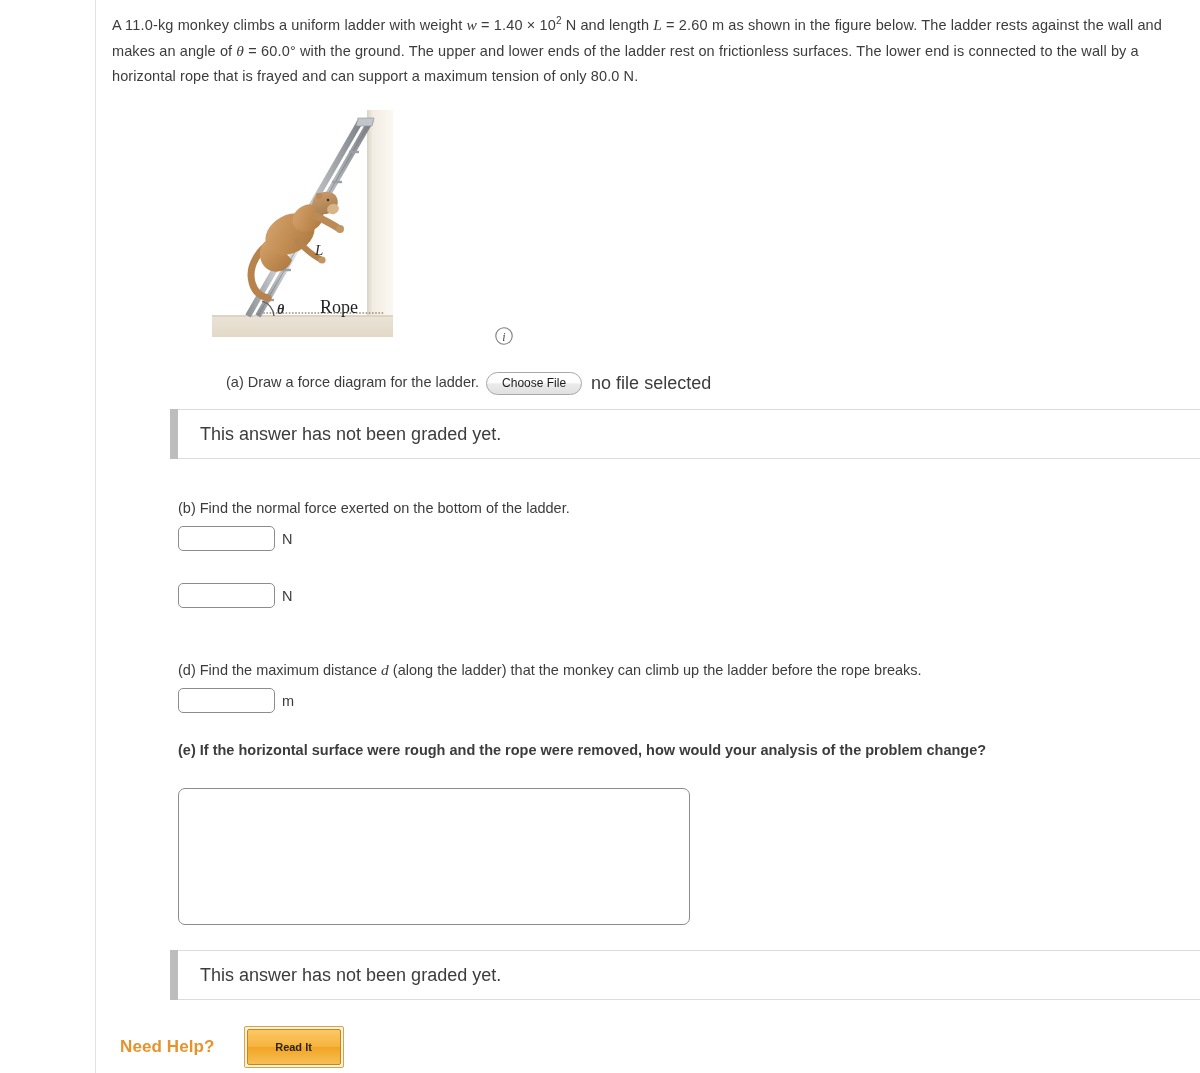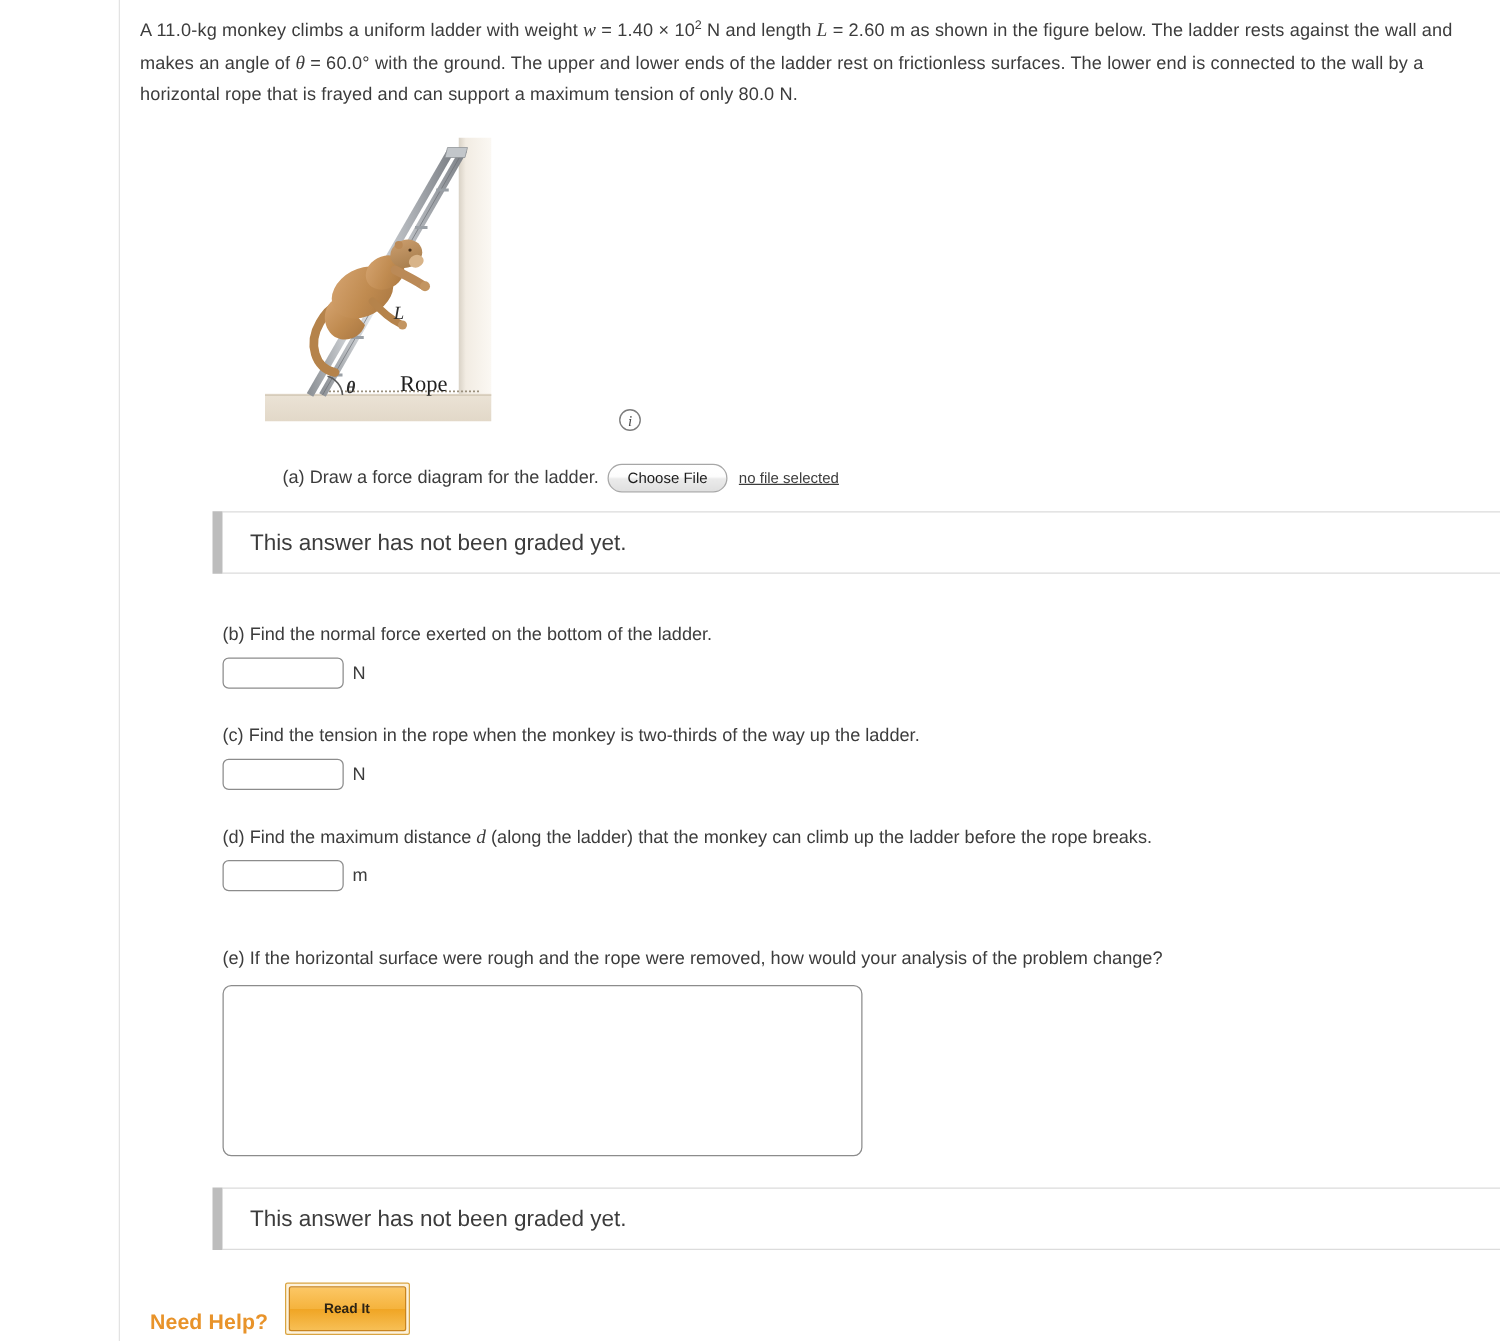--- a/index.html
+++ b/index.html
@@ -119,23 +119,22 @@
     background: linear-gradient(to bottom, #ffffff 0%, #fdfdfd 45%, #ebebeb 52%, #e0e0e0 100%);
     font-family: "Liberation Sans", sans-serif;
     font-size: 12px;
     color: #1c1c1c;
     cursor: pointer;
     box-shadow: 0 1px 0 rgba(255,255,255,0.8) inset;
     line-height: 21px;
     text-align: right;
   }
   .file-name {
-    font-size: 12px;
-    color: #3c3c3c;
-    text-decoration: underline;
+    font-size: 18px;
+    color: #3c3c3c;
   }
 
   
   .graded-block {
     position: absolute;
     left: 66px;
     width: 1030px;
     height: 50px;
     background: #fff;
     border: 1px solid #dcdcdc;
@@ -172,22 +171,22 @@
     font-size: 13px;
     padding: 6px 8px;
     color: #333;
   }
 
   
   .need-help {
     position: absolute;
     left: 8px;
     display: flex;
-    align-items: flex-end;
-    gap: 13px;
+    align-items: center;
+    gap: 29px;
   }
   .need-help-label {
     font-size: 17px;
     font-weight: bold;
     color: #e8932a;
     letter-spacing: 0.1px;
   }
   .read-it-outer {
     border: 1px solid #d9a441;
     background: #fdf2dc;
@@ -334,36 +333,35 @@
 
   <div class="part" style="top:496px;">
     <div class="part-text">(b) Find the normal force exerted on the bottom of the ladder.</div>
     <div class="answer-row">
       <input class="ans-input" type="text" value="" style="">
       <span class="unit">N</span>
     </div>
   </div>
 
   <div class="part" style="top:577px;">
-    <div class="part-text">(c) Find the tension in the rope when the monkey is two-thirds of the way up the ladder.</div>
     <div class="answer-row">
       <input class="ans-input" type="text" value="" style="">
       <span class="unit">N</span>
     </div>
   </div>
 
   <div class="part" style="top:658px;">
     <div class="part-text"><span>(d) Find the maximum distance </span><span class="var">d</span><span> (along the ladder) that the monkey can climb up the ladder before the rope breaks.</span></div>
     <div class="answer-row">
       <input class="ans-input" type="text" value="" style="">
       <span class="unit">m</span>
     </div>
   </div>
 
-  <div class="part" style="top:755px;">
+  <div class="part" style="top:738px;font-weight:bold;">
     <div class="part-text">(e) If the horizontal surface were rough and the rope were removed, how would your analysis of the problem change?</div>
   </div>
 
   <textarea class="essay-area" style="top: 788px;" placeholder=""></textarea>
 
   <div class="graded-block" style="top:950px;">
     <div class="graded-bar"></div>
     <div class="graded-text">This answer has not been graded yet.</div>
   </div>
 

